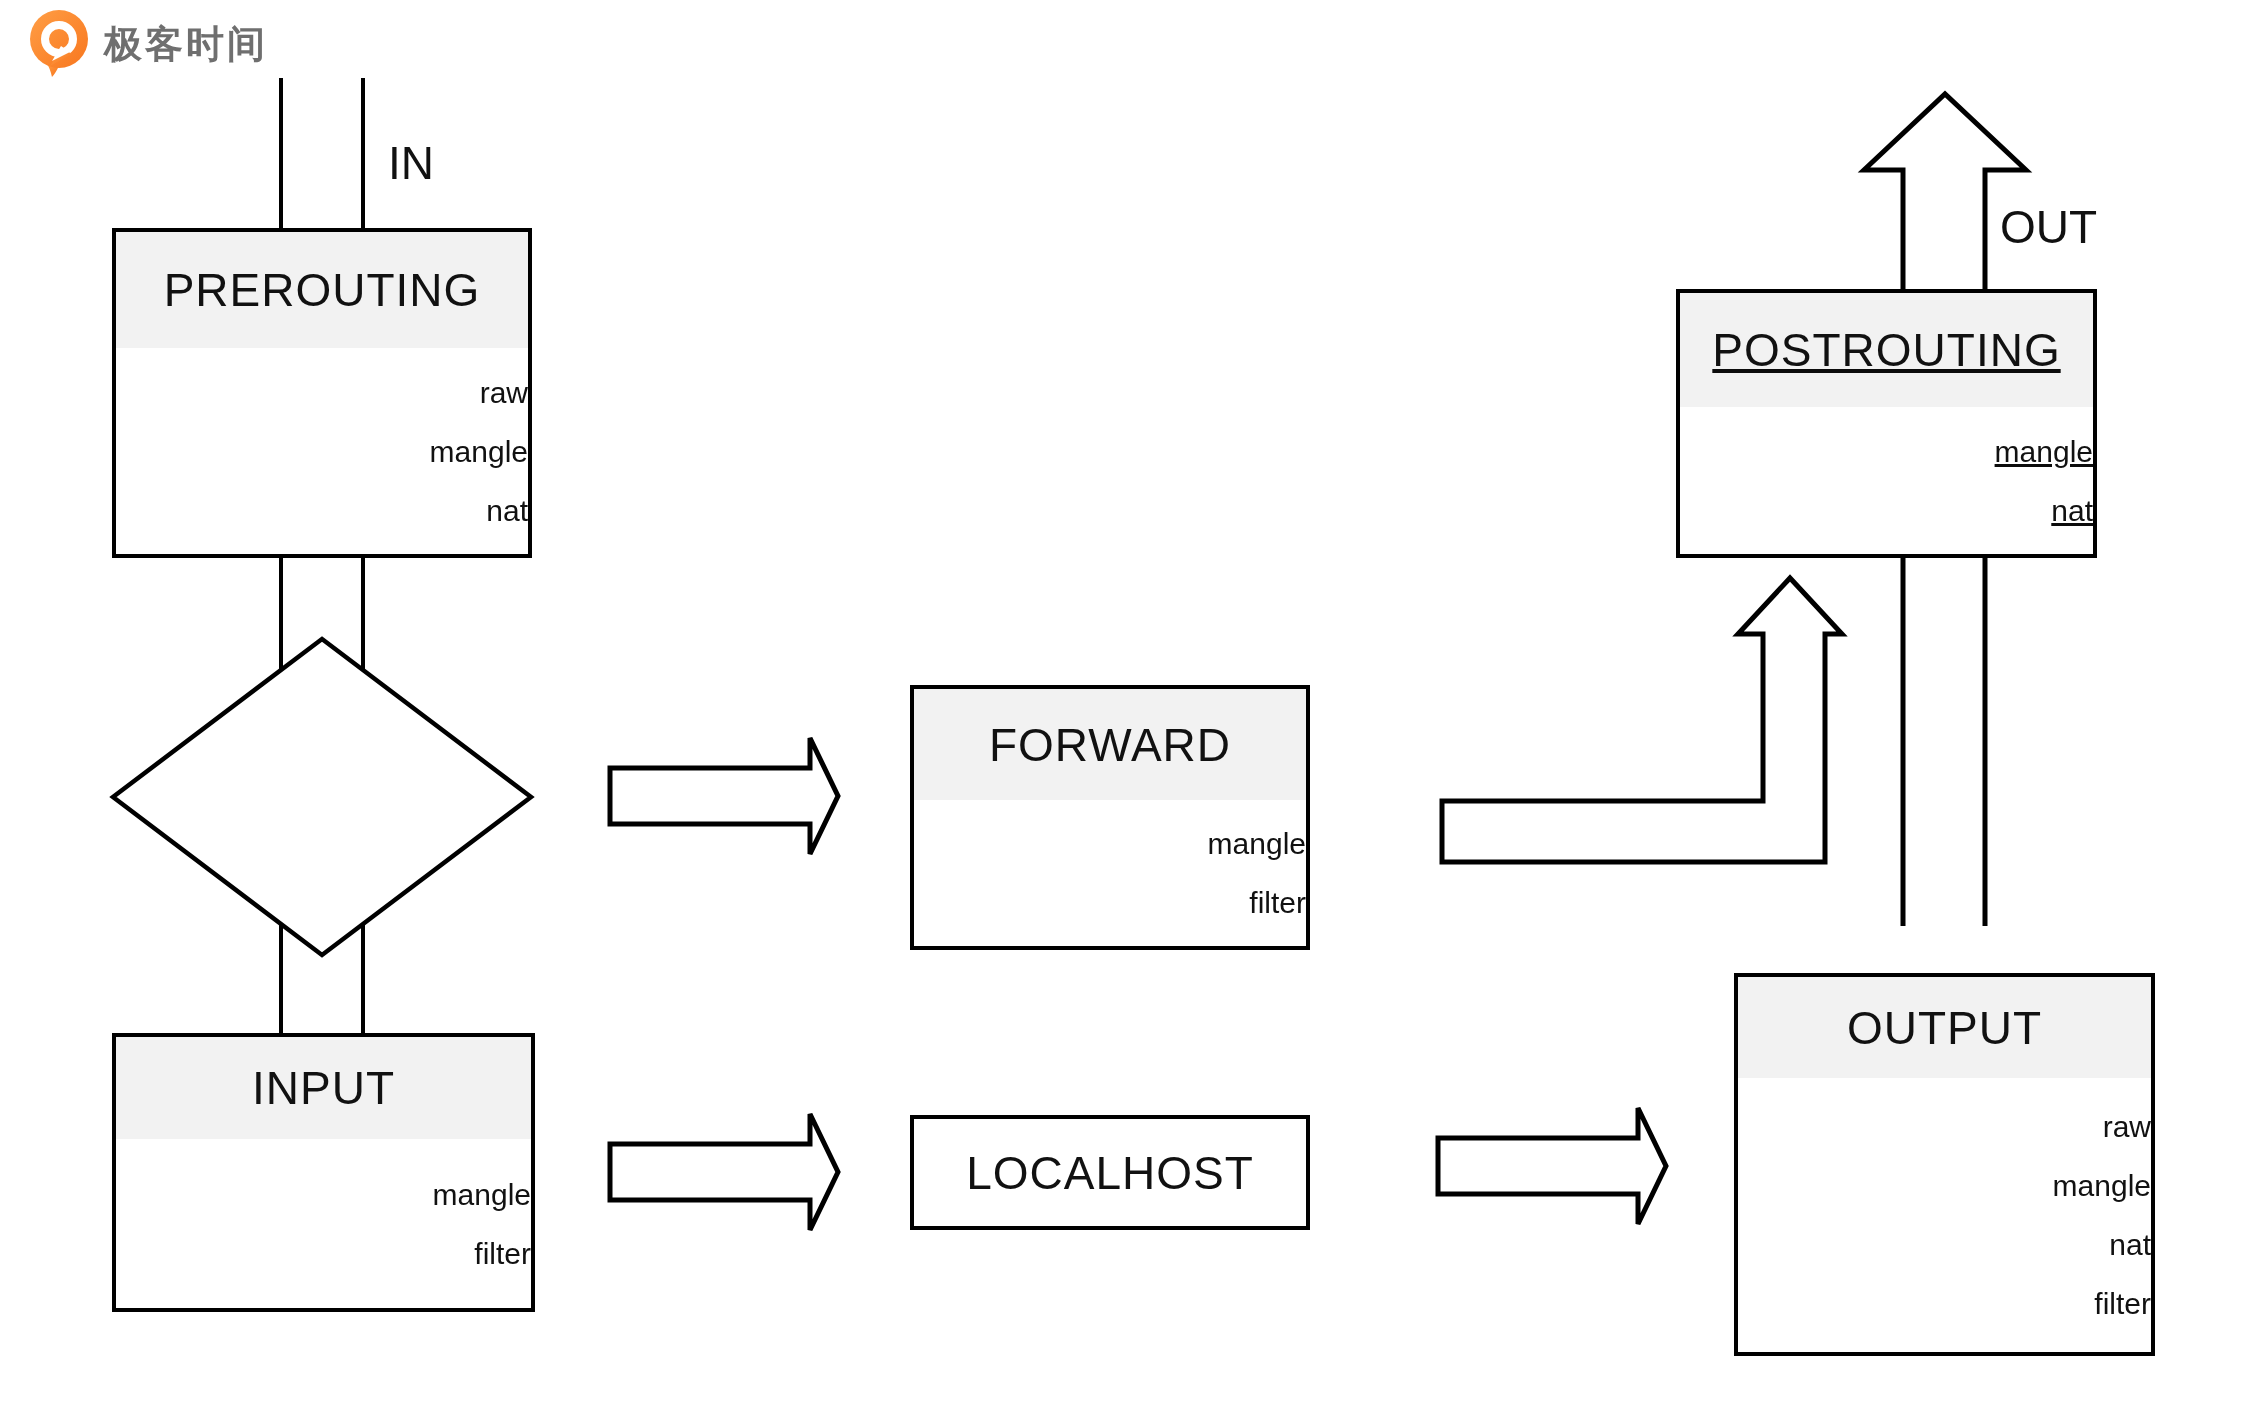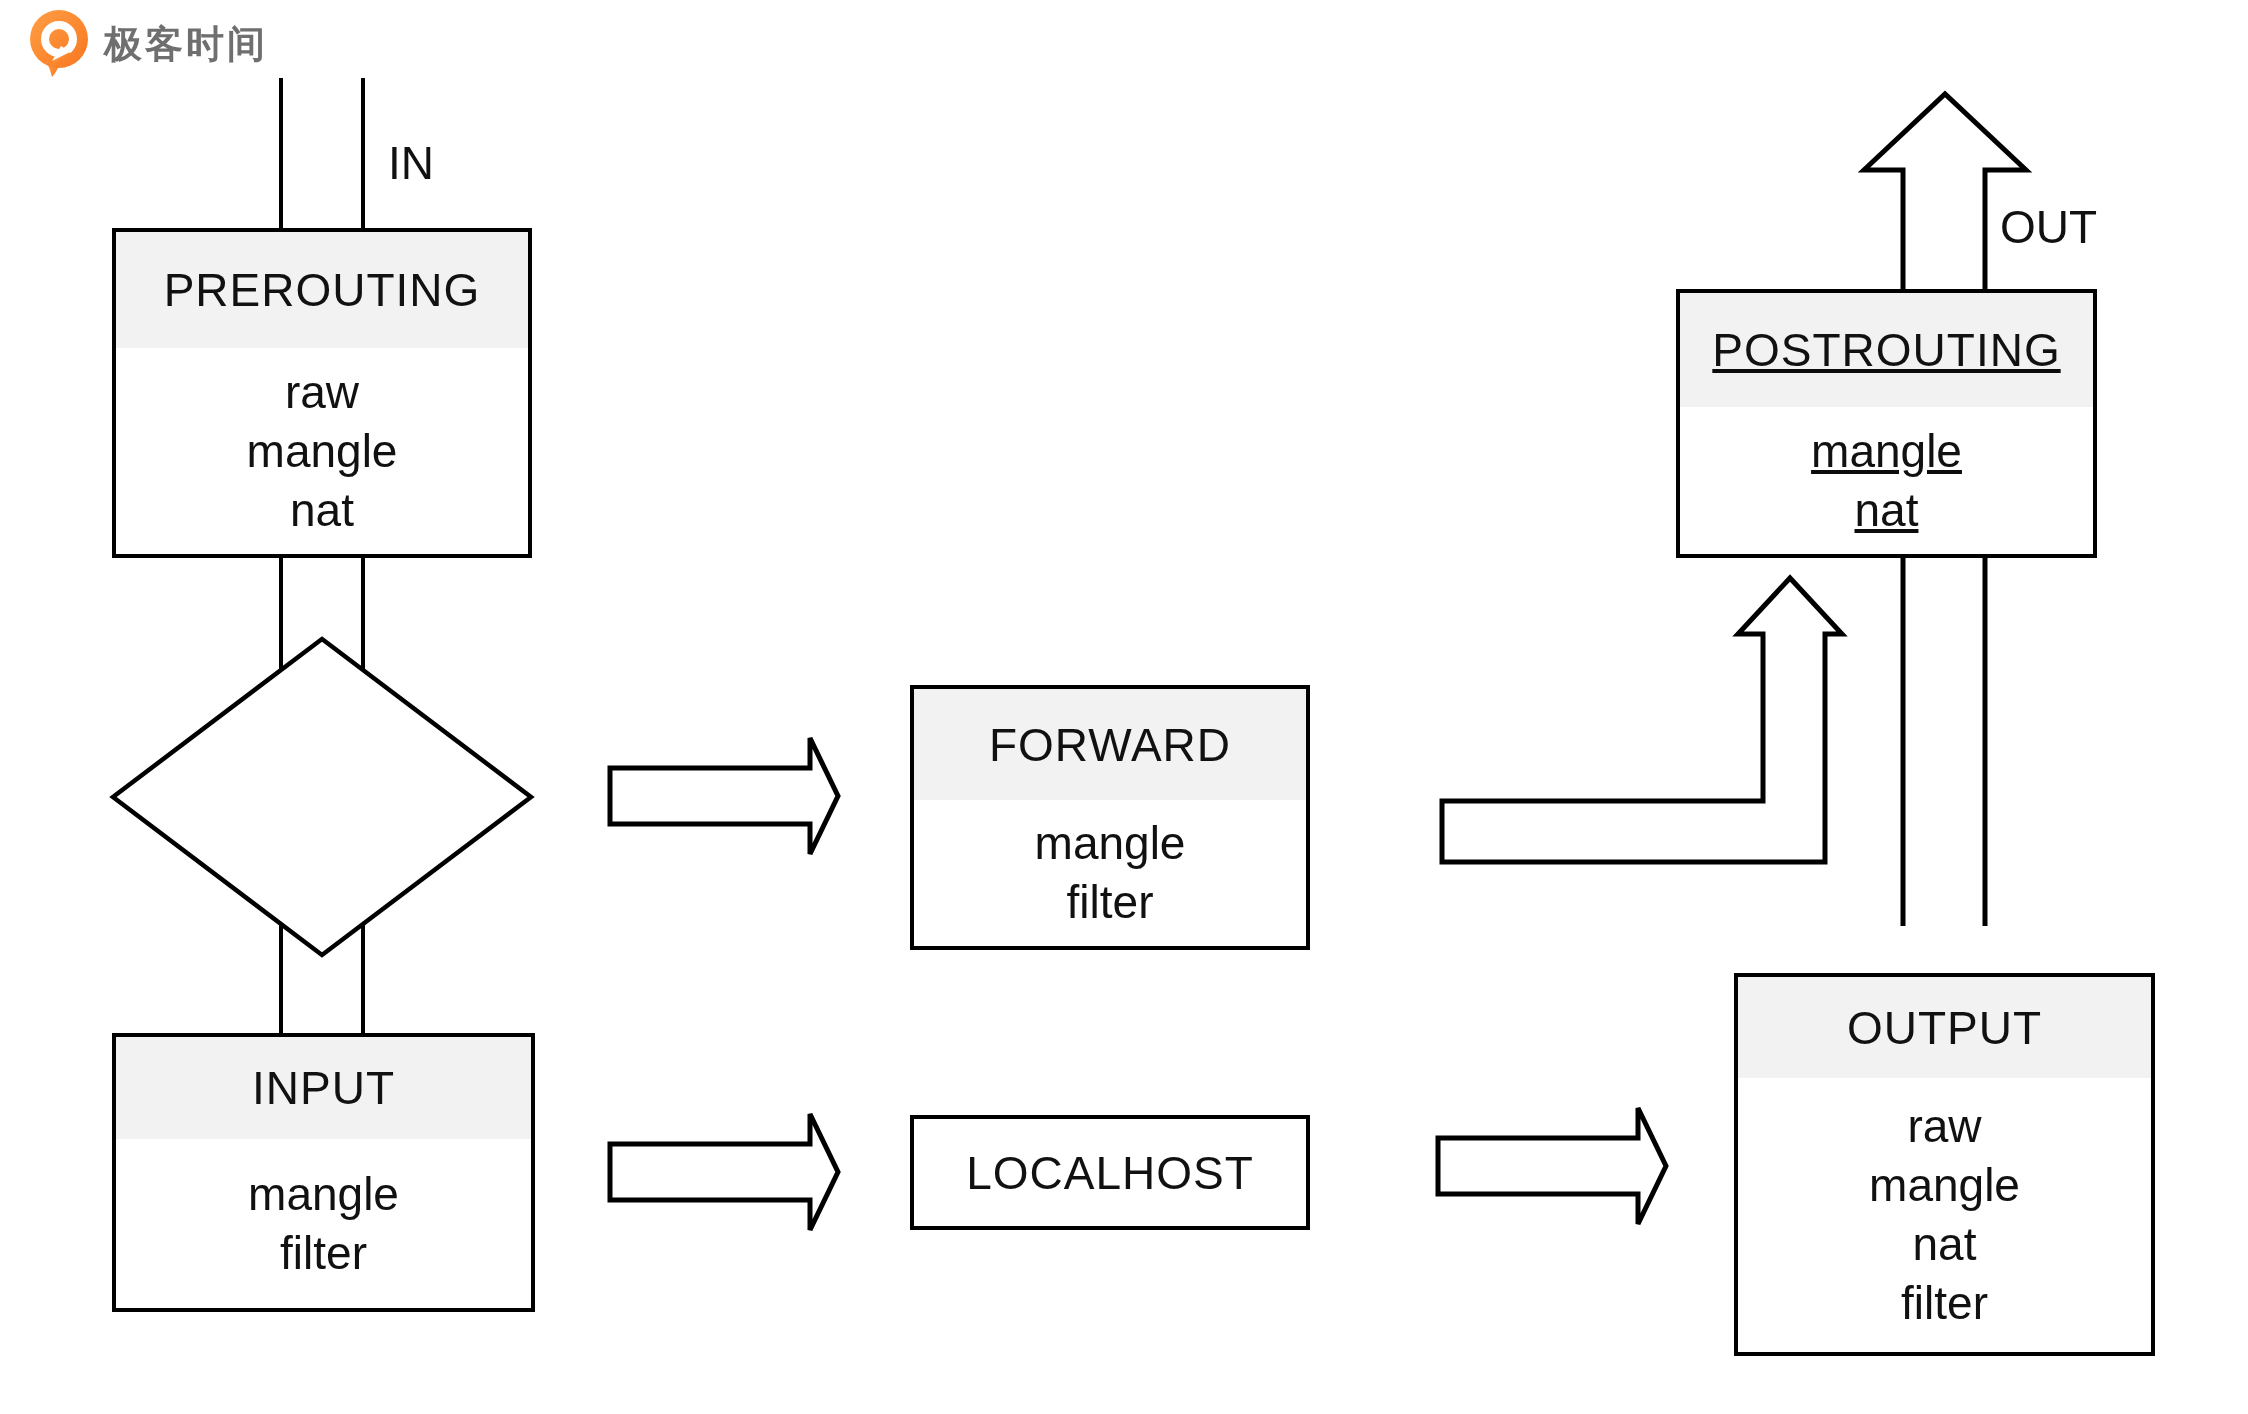--- a/index.html
+++ b/index.html
@@ -10,22 +10,22 @@
 
   
   #logo{position:absolute;left:28px;top:8px;display:flex;align-items:center;gap:14px;}
   #logo .logo-text{font-size:38px;font-weight:bold;color:var(--logo_gray,#6f6f6f);letter-spacing:3px;}
 
   
   .chain-box{position:absolute;box-sizing:border-box;border:4px solid var(--stroke_black,#000);
              background:#ffffff;display:flex;flex-direction:column;}
   .chain-box .hd{background:var(--header_gray,#f2f2f2);display:flex;align-items:center;justify-content:center;
                  font-size:46px;letter-spacing:1px;color:#111;}
-  .chain-box .bd{flex:1;display:flex;flex-direction:column;align-items:center;justify-content:center;
-                 font-size:46px;line-height:59px;color:#111;}
+  .chain-box .bd{flex:1;display:flex;flex-direction:column;align-items:flex-end;justify-content:center;
+                 font-size:30px;line-height:59px;color:#111;}
 
   #box-prerouting {left:112px; top:228px;  width:420px; height:330px;}
   #box-prerouting .hd{height:116px;}
   #box-input      {left:112px; top:1033px; width:423px; height:279px;}
   #box-input .hd{height:102px;}
   #box-forward    {left:910px; top:685px;  width:400px; height:265px;}
   #box-forward .hd{height:111px;}
   #box-postrouting{left:1676px;top:289px;  width:421px; height:269px;text-decoration:underline;}
   #box-postrouting .hd{height:114px;}
   #box-output     {left:1734px;top:973px;  width:421px; height:383px;}

